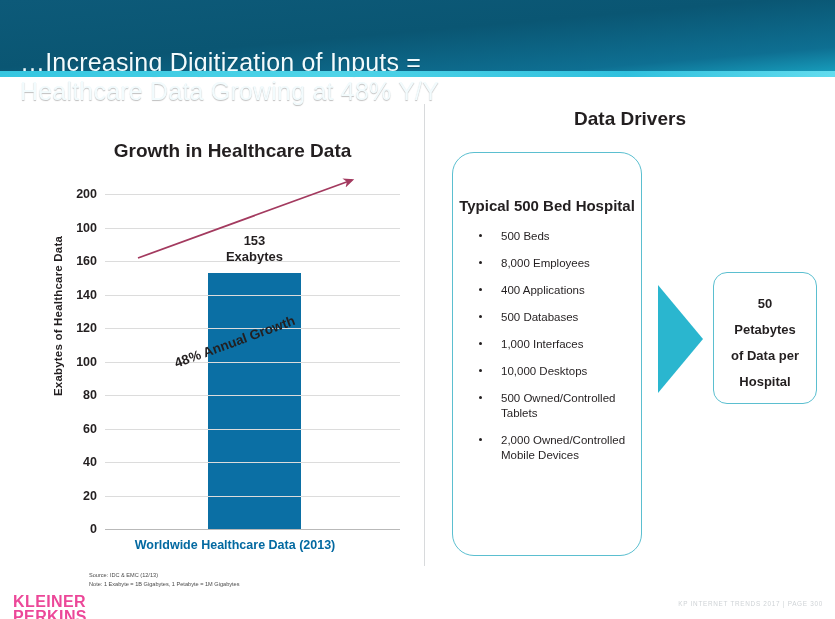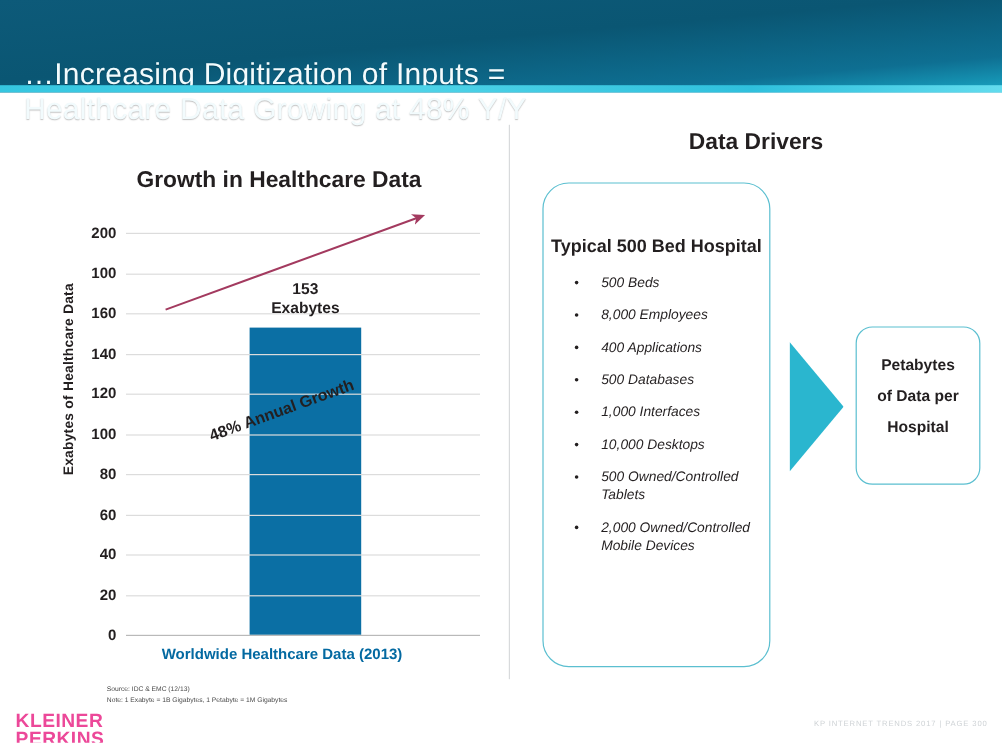--- a/index.html
+++ b/index.html
@@ -89,21 +89,21 @@
   }
   #hospitalBox{ left:452px; top:152px; width:190px; height:404px; }
   #outputBox{ left:713px; top:272px; width:104px; height:132px; border-radius:14px; }
 
   .box-title{
     position:absolute; left:0; top:22px; width:100%;
     text-align:center; font-size:15px; font-weight:bold; color:#231f20;
     line-height:20px;
     margin-top:21px;
   }
-  .bullets{ position:absolute; left:18px; top:76px; width:165px;font-style:italic; }
+  .bullets{ position:absolute; left:18px; top:76px; width:165px; }
   .bullet{
     position:relative; padding-left:30px; margin-bottom:12px;
     font-size:11.5px; color:#231f20; line-height:15px;
   }
   .bullet .dot{
     position:absolute; left:8px; top:5px; width:3px; height:3px;
     background:#231f20; border-radius:50%;
   }
   .out-text{
     position:absolute; left:0; top:18px; width:100%;
@@ -208,20 +208,21 @@
       <div class="bullet"><span class="dot"></span><span>2,000 Owned/Controlled Mobile Devices</span></div>
     </div>
 </div>
 
 <svg class="arrow" viewBox="0 0 45 108">
   <polygon points="0,0 45,54 0,108" fill="#2ab6cf"></polygon>
 </svg>
 
 <div class="roundbox" id="outputBox">
   <div class="out-text" id="outText">
+      <div>50</div>
       <div>Petabytes</div>
       <div>of Data per</div>
       <div>Hospital</div>
     </div>
 </div>
 
 <div class="logo">
   <div>KLEINER</div>
   <div>PERKINS</div>
 </div>

